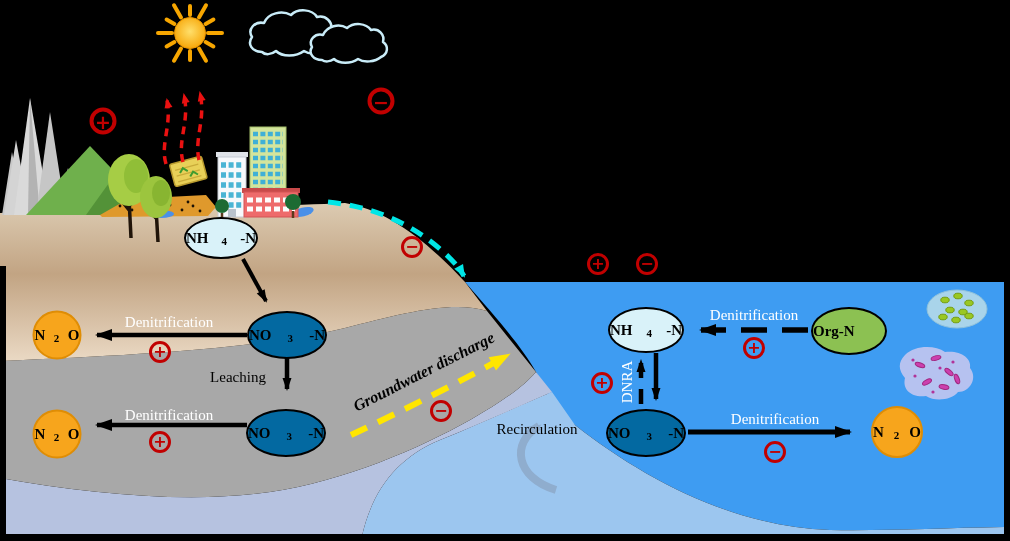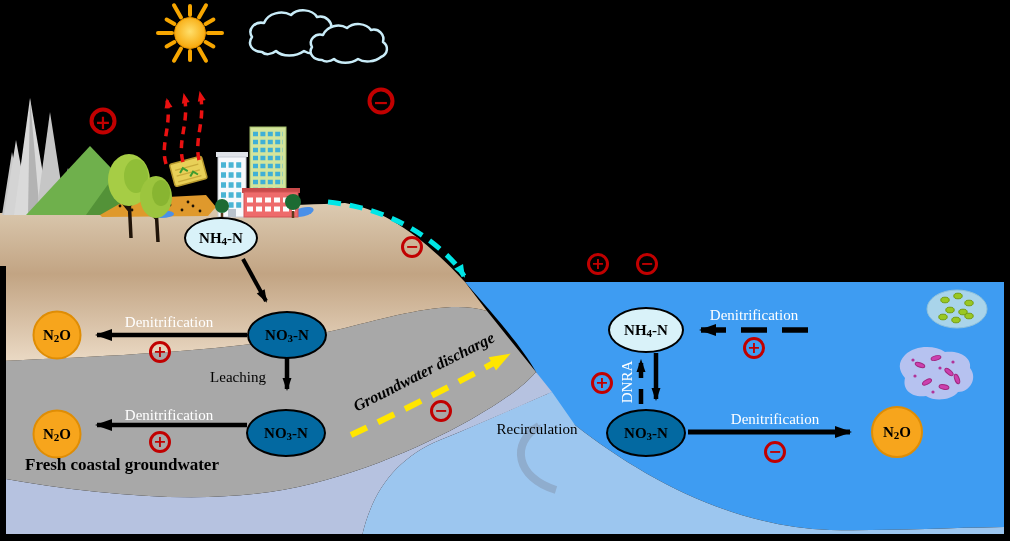--- a/index.html
+++ b/index.html
@@ -1,20 +1,20 @@
 <!DOCTYPE html>
 <html><head>
 <meta charset="utf-8">
 <style>
   html,body{margin:0;padding:0;background:#000;}
   #stage{position:relative;width:1010px;height:541px;background:#000;overflow:hidden;
          font-family:"Liberation Serif",serif;}
   #stage svg{position:absolute;left:0;top:0;}
   .mol{position:absolute;transform:translate(-50%,-50%);border:2px solid #000;border-radius:50%;
-       display:flex;align-items:center;justify-content:center;font-weight:bold;font-size:15px;
+       display:flex;align-items:center;justify-content:space-between;font-weight:bold;font-size:15px;
        color:#000;white-space:nowrap;line-height:1;}
   .mol sub{font-size:11px;line-height:1;transform:translateY(3px);}
   .nh4{background:#d9f2f9}
   .no3{background:#0369a1}
   .org{background:#8cc152}
   .n2o{background:#f7a51c;border:2px solid #df8d05}
   .sym{position:absolute;box-sizing:border-box;transform:translate(-50%,-50%);border-radius:50%;
        border:3px solid #c10000;color:#c10000;display:flex;align-items:center;justify-content:center;
        font-family:"DejaVu Sans",sans-serif;font-weight:900;line-height:0;background:transparent;}
   .sym.sm{width:22px;height:22px;font-size:16px;}
@@ -264,20 +264,23 @@
   <div class="mol nh4" style="left:646px;top:330px;width:72px;height:42px">
     <span>NH</span>
       <sub>4</sub>
       <span>-N</span>
   </div>
   <div class="mol no3" style="left:646px;top:433px;width:76px;height:44px">
     <span>NO</span>
       <sub>3</sub>
       <span>-N</span>
   </div>
+  <div class="mol org" style="left:849px;top:331px;width:72px;height:44px">
+    <span>Org-N</span>
+  </div>
   <div class="mol n2o" style="left:897px;top:432px;width:48px;height:48px">
     <span>N</span>
       <sub>2</sub>
       <span>O</span>
   </div>
 
   <div class="sym big" style="left:103px;top:121px">
       <span>+</span>
     </div>
   <div class="sym big" style="left:381px;top:101px">
@@ -313,15 +316,14 @@
 
   <div class="plabel white" style="left:169px;top:322px">Denitrification</div>
   <div class="plabel white" style="left:169px;top:415px">Denitrification</div>
   <div class="plabel black" style="left:238px;top:377px">Leaching</div>
   <div class="plabel black gwd" style="left:424px;top:372px">Groundwater discharge</div>
   <div class="plabel black" style="left:537px;top:429px">Recirculation</div>
   <div class="plabel white" style="left:754px;top:315px">Denitrification</div>
   <div class="plabel white dnra" style="left:627px;top:382px">DNRA</div>
   <div class="plabel white" style="left:775px;top:419px">Denitrification</div>
 
-  <div class="plabel black zone" style="left:122px;top:464px">Fresh coastal groundwater</div>
 
 </div>
 
 </body></html>

